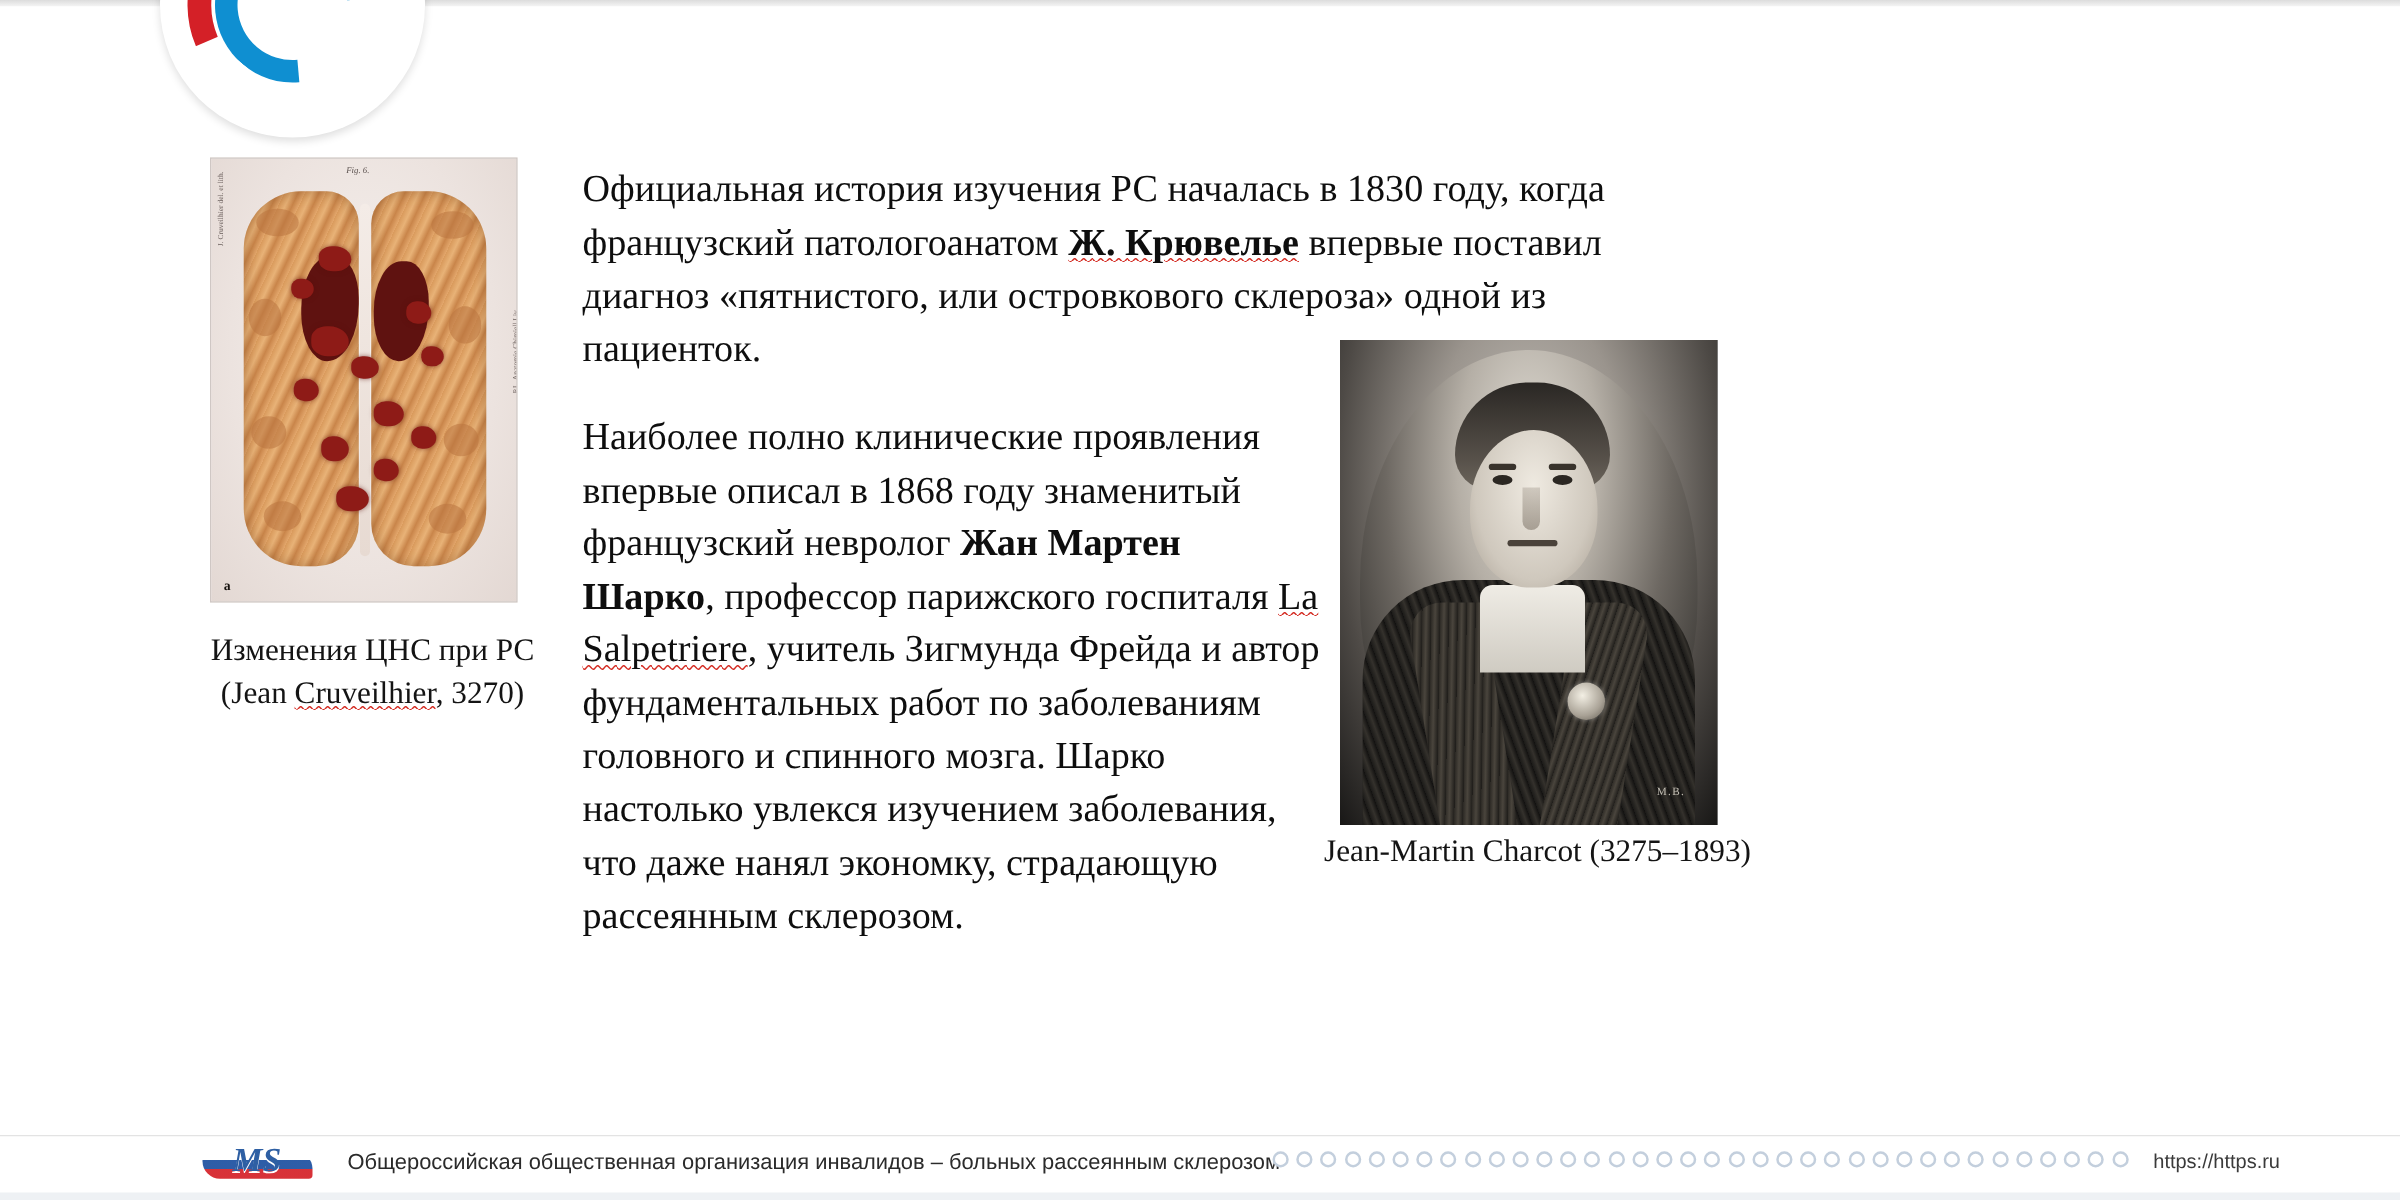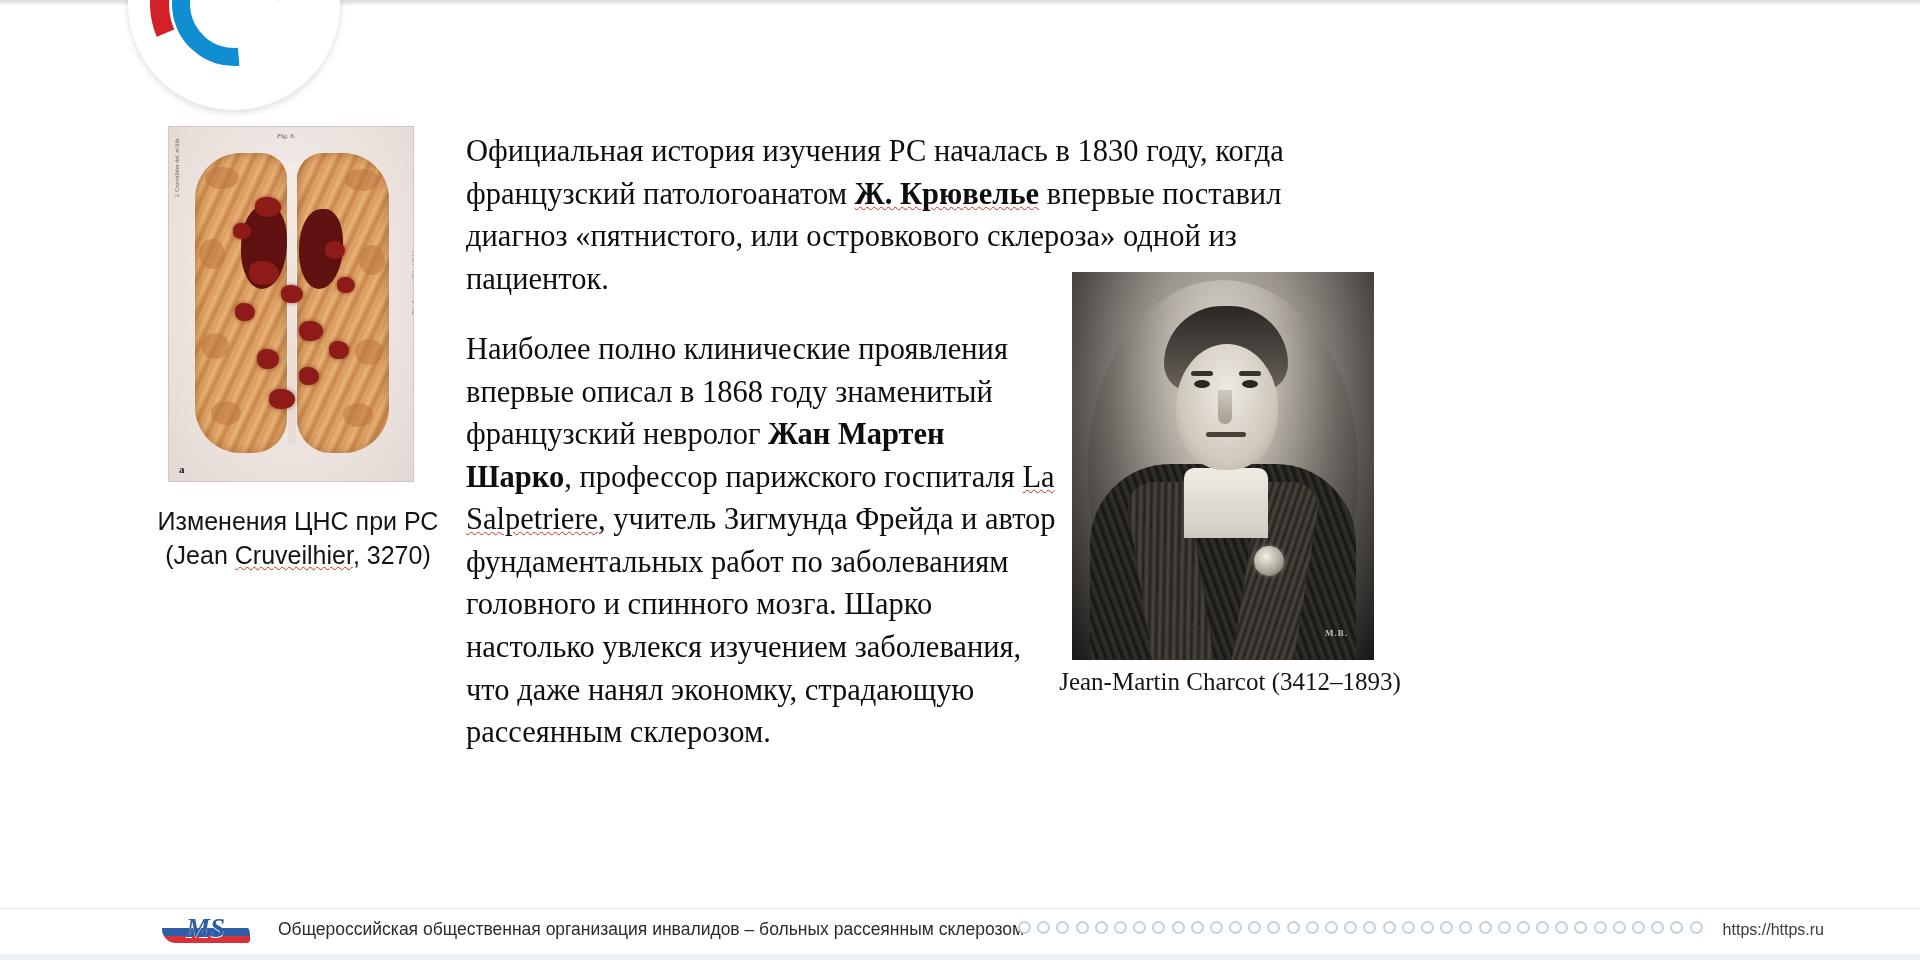--- a/index.html
+++ b/index.html
@@ -164,21 +164,21 @@
     background: linear-gradient(to bottom, #f4ece7, #e7dad2);
     border-radius: 4px;
   }
 
   .figure-caption {
     position: absolute;
     top: 504px;
     left: 148px;
     width: 300px;
     text-align: center;
-    font-family: Liberation Sans, sans-serif;
+    font-family: Liberation Serif, serif;
     font-size: 25px;
     line-height: 1.36;
     color: #141414;
   }
   .spell-red {
     text-decoration: underline;
     text-decoration-style: wavy;
     text-decoration-color: #d42b22;
     text-decoration-thickness: 1px;
     text-underline-offset: 2px;
@@ -301,21 +301,20 @@
     width: 30px; height: 30px;
     border-radius: 50%;
     background: radial-gradient(circle at 40% 35%, #f3efe4, #a9a296 60%, #5e584f 100%);
     box-shadow: 0 0 4px rgba(255,255,255,0.35);
   }
   .p-sig {
     position: absolute;
     bottom: 22px; right: 26px;
     font-size: 9px; color: #d9d4c9; letter-spacing: 1px;
     opacity: 0.85;
-    font-weight: bold;
   }
 
   .portrait-caption {
     position: absolute;
     top: 668px;
     left: 1030px;
     width: 400px;
     text-align: center;
     font-family: "Liberation Serif", "DejaVu Serif", serif;
     font-size: 25px;
@@ -480,21 +479,21 @@
     <div class="p-brow l"></div>
     <div class="p-brow r"></div>
     <div class="p-eye l"></div>
     <div class="p-eye r"></div>
     <div class="p-nose"></div>
     <div class="p-mouth"></div>
     <div class="p-medal"></div>
     <div class="p-sig">M.B.</div>
   </div>
 
-  <div class="portrait-caption">Jean-Martin Charcot (3412–1893)</div>
+  <div class="portrait-caption">Jean-Martin Charcot (3275–1893)</div>
 
   <div class="footer">
     <div class="footer-inner">
       <div class="footer-logo">
         <div class="flag-stripes"></div>
         <div class="ms-mono">MS</div>
       </div>
       <div class="footer-text">Общероссийская общественная организация инвалидов – больных рассеянным склерозом</div>
       <div class="dots-rail" id="dots-rail">
           <span class="dot" style="border-color: rgb(195, 207, 221);"></span>

